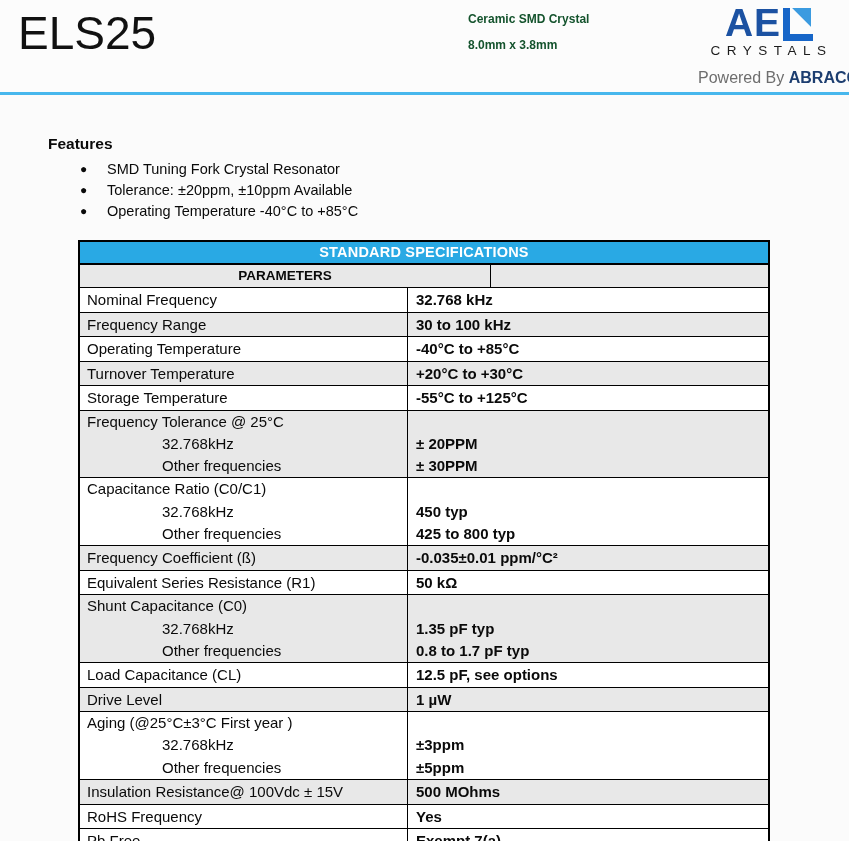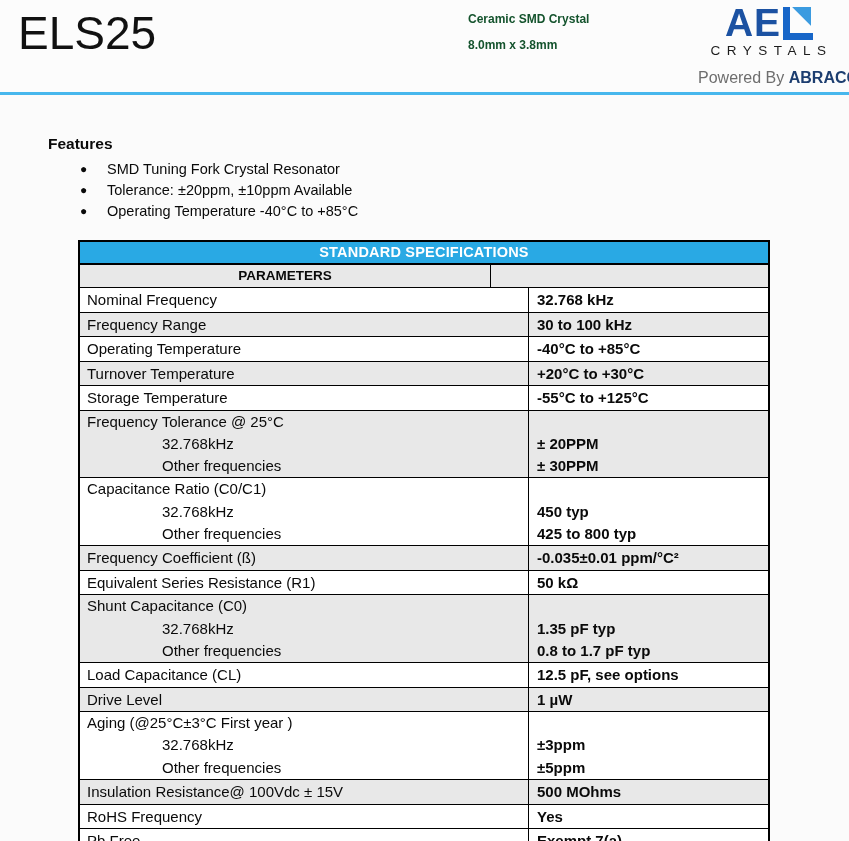--- a/index.html
+++ b/index.html
@@ -19,21 +19,21 @@
     font-family:"Liberation Sans",sans-serif;
     color:#0a0a0a;
     position:relative;
     overflow:hidden;
   }
   
   .header{position:relative;height:95px;background:#fcfcfc;border-bottom:3px solid var(--blue-line)}
   .product-title{position:absolute;left:18px;top:6px;font-size:46px;font-weight:400;color:#111}
   .subtitle{position:absolute;left:468px;top:6px;font-weight:bold;font-size:12px;line-height:26px;color:#14532d}
   .logo{position:absolute;right:9px;top:4px;width:142px;text-align:center}
-  .logo-row{display:flex;align-items:center;justify-content:center}
+  .logo-row{display:flex;align-items:flex-end;justify-content:center}
   .logo-ae{font-size:39px;font-weight:bold;color:var(--logo-blue);letter-spacing:1px;line-height:37px}
   .logo-l{position:relative;width:30px;height:33px;margin-top:2px;margin-left:2px}
   .logo-l-bracket{position:absolute;left:0;top:0;width:100%;height:100%;border-left:7px solid var(--logo-bracket);border-bottom:7px solid var(--logo-bracket)}
   .logo-l-tri{position:absolute;right:2px;top:0;width:19px;height:19px;background:var(--logo-triangle);clip-path:polygon(0 0,100% 0,100% 100%)}
   .logo-crystals{margin-top:2px;font-size:13.5px;letter-spacing:6.5px;color:#1c1c1c;padding-left:5px;white-space:nowrap}
   .logo-powered{margin-top:11px;font-size:16px;color:var(--powered-gray);white-space:nowrap}
   .logo-powered b{color:var(--abracon-navy)}
   
   .features{margin:40px 0 0 48px}
   .features h2{font-size:15.5px;font-weight:bold;color:#0a0a0a}
@@ -41,21 +41,21 @@
   .features li{display:flex;font-size:14.5px;line-height:20.5px}
   .features .bullet{width:27px;margin-left:32px;font-size:12px;line-height:21px}
   
   .spec{margin:18px 0 0 78px;width:692px;border:2px solid #000;background:#fff}
   .spec-title{background:var(--accent-cyan);color:#fff;font-weight:bold;font-size:14.5px;text-align:center;height:21px;line-height:21px;letter-spacing:.2px}
   .spec-head{display:flex;background:var(--row-shade);border-top:2px solid #000;font-weight:bold;font-size:13.5px}
   .spec-head .c1{width:411px;border-right:1.5px solid #000;text-align:center;line-height:22px;height:22px}
   .spec-head .c2{flex:1;text-align:center;line-height:22px;height:22px}
   .trow{display:flex;border-top:1.5px solid #000;background:#fff}
   .trow.shade{background:var(--row-shade)}
-  .trow .c1{width:449px;border-right:1.5px solid #000}
+  .trow .c1{width:328px;border-right:1.5px solid #000}
   .trow .c2{flex:1}
   .pline{line-height:23.5px;height:23.5px;padding-left:7px;font-size:15px;white-space:nowrap}
   .pline.sub{padding-left:82px}
   .vline{line-height:23.5px;height:23.5px;padding-left:8px;font-weight:bold;font-size:15px;white-space:nowrap}
   .trow.multi .pline,.trow.multi .vline{line-height:22.3px;height:22.3px}
 </style>
 </head>
 <body>
 
 <div class="page">

